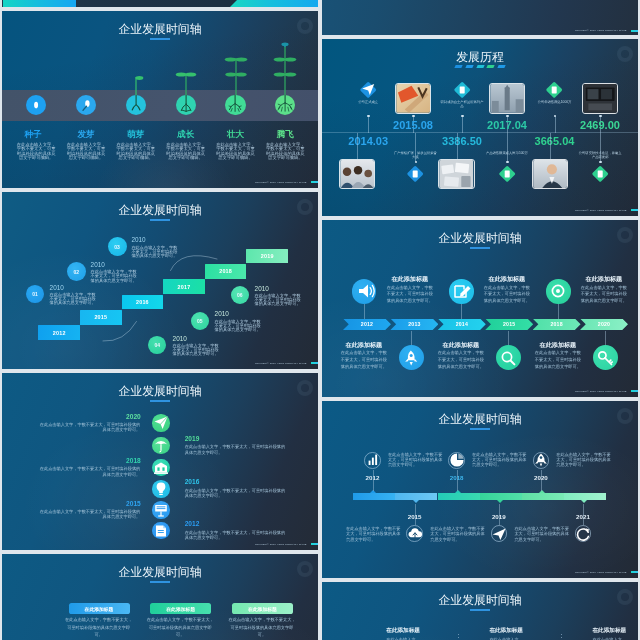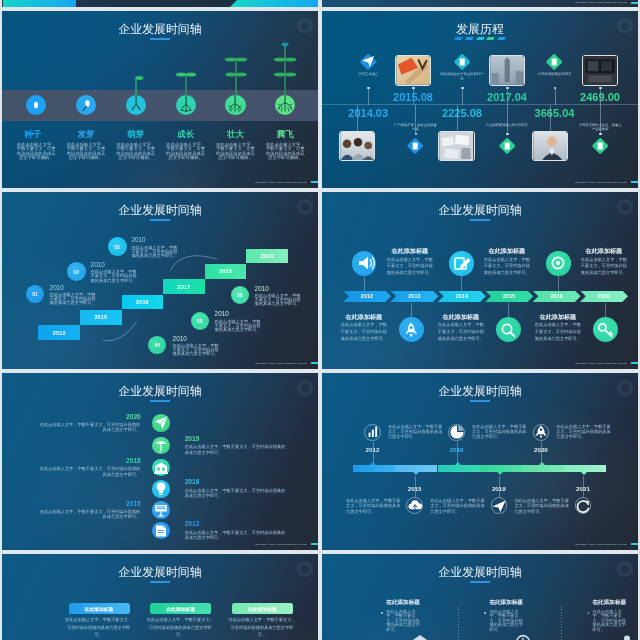--- a/index.html
+++ b/index.html
@@ -2,21 +2,21 @@
 <html><head>
 <meta charset="utf-8">
 <style>
   *{box-sizing:border-box;}
   html,body{margin:0;padding:0;}
   body{width:640px;height:640px;overflow:hidden;background:#dfe6ec;
        font-family:"Liberation Sans",sans-serif;-webkit-font-smoothing:antialiased;}
   #grid{position:absolute;left:0;top:0;width:640px;height:640px;}
   .slide{position:absolute;overflow:hidden;}
   .sl-col0{left:2px;width:316px;}
-  .sl-col1{left:322px;width:316px;}
+  .sl-col1{left:322px;width:316px;margin-top:28px;}
   .sl-r0{top:-170px;height:177px;}
   .sl-r1{top:11px;height:177px;}
   .sl-r2{top:192px;height:177px;}
   .sl-r3{top:373px;height:177px;}
   .sl-r4{top:554px;height:177px;}
   
   .bg{position:absolute;inset:0;background:
       linear-gradient(150deg,#12374f 0%,#134d71 28%,#0f5480 60%,#0e4f7a 100%);}
   .bg-dark{position:absolute;inset:0;background:
       linear-gradient(96deg,#233a4e 0%,#1e3346 40%,#1d3042 70%,#1c2c3c 100%);}
@@ -284,21 +284,21 @@
         <div class="s2dot" style="left:90.2px;top:75.7px;"></div>
         <div class="s2year" style="left:69px;top:82.5px;width:44px;color:#2aa5ee;">2015.08</div>
         <div class="s2dia" style="left:133.8px;top:44.8px;width:12.4px;height:12.4px;background:#1fbad6;">
           <svg viewBox="0 0 14 14" width="14" height="14" style="position:absolute;left:-0.8px;top:-0.8px">
             <rect x="4.5" y="3.5" width="5" height="7" rx="0.6" fill="#fff"></rect>
           </svg>
         </div>
         <div class="s2desc" style="left:118px;top:61px;width:44px;">研制成功自主产权品牌系列产品</div>
         <div class="s2stem" style="left:140px;top:77px;height:16.5px;"></div>
         <div class="s2dot" style="left:139.2px;top:75.7px;"></div>
-        <div class="s2year" style="left:118px;top:99px;width:44px;color:#25b9dc;">2225.08</div>
+        <div class="s2year" style="left:118px;top:99px;width:44px;color:#25b9dc;">3386.50</div>
         <div class="s2photo" style="left:166.8px;top:44.1px;width:36.4px;height:30.8px;">
           <svg viewBox="0 0 40 34" width="40" height="34" style="position:absolute;left:0;top:0;width:100%;height:100%">
             <defs>
               <linearGradient id="pc" x1="0" y1="0" x2="0" y2="1">
                 <stop offset="0" stop-color="#b9c7d2"></stop>
                 <stop offset="1" stop-color="#8e9fae"></stop>
               </linearGradient>
             </defs>
             <rect width="40" height="34" fill="url(#pc)"></rect>
             <rect x="17" y="4" width="6" height="27" fill="#6a7a88"></rect>

